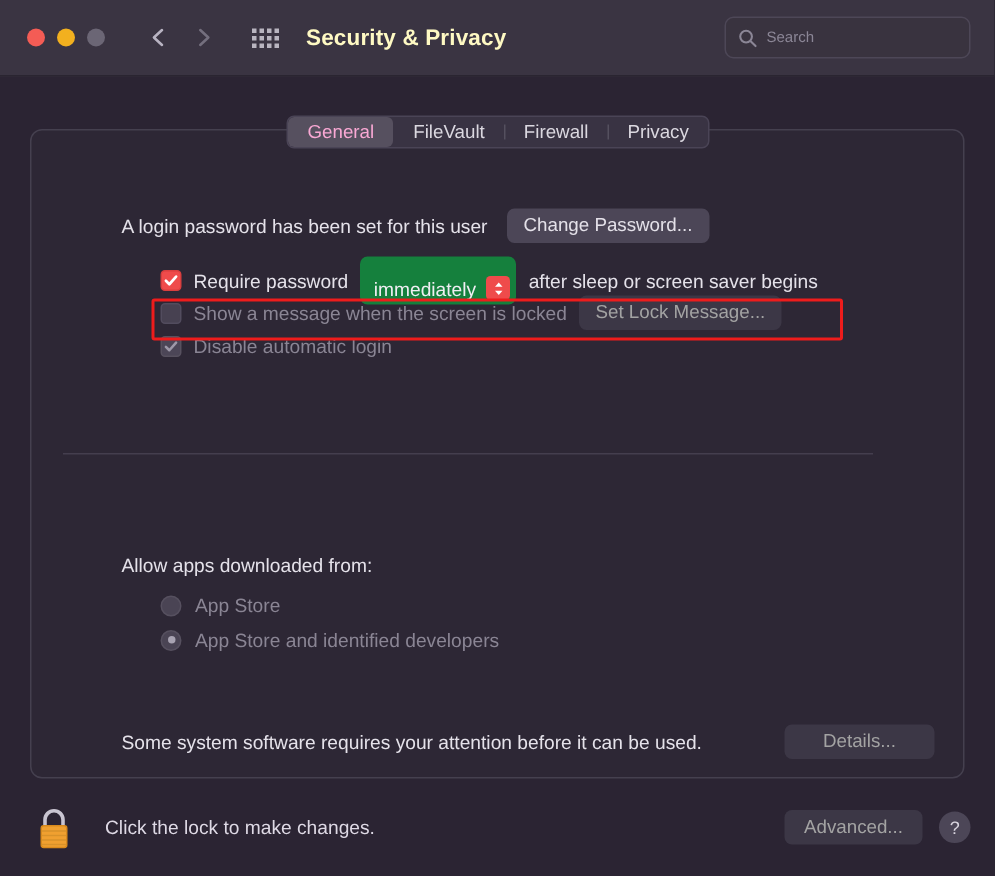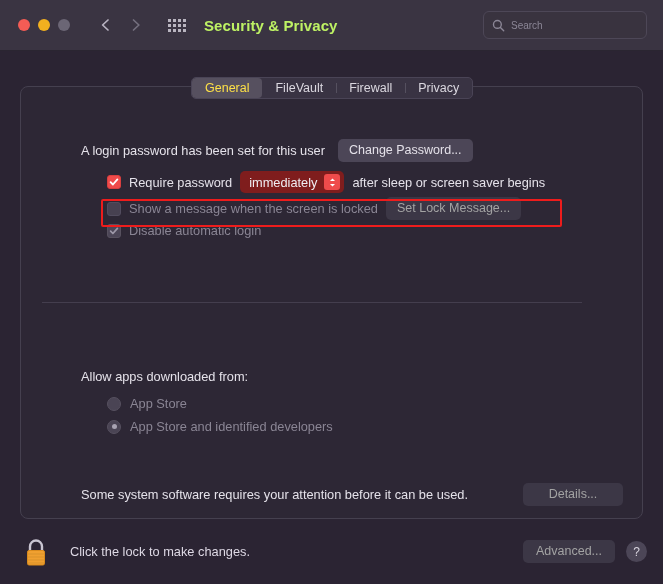--- a/index.html
+++ b/index.html
@@ -89,21 +89,21 @@
     display: block;
     width: 3px;
     height: 3px;
     background: #b9b5c0;
   }
 
   .win-title {
     margin-left: 16px;
     font-size: 15px;
     font-weight: bold;
-    color: #bef264;
+    color: #fef9c3;
     letter-spacing: 0.1px;
   }
 
   .search-box {
     position: absolute;
     right: 16px;
     top: 11px;
     width: 164px;
     height: 28px;
     border: 1px solid #4d4757;
@@ -171,21 +171,21 @@
     content: "";
     position: absolute;
     left: 0;
     top: 5px;
     bottom: 5px;
     width: 1px;
     background: #55505f;
   }
   .tab.active {
     background: #56505f;
-    color: #fde047;
+    color: #f9a8d4;
     border-radius: 4px;
   }
   .tab.active + .tab::before { background: transparent; }
 
   
   .row {
     position: absolute;
     display: flex;
     align-items: center;
   }
@@ -239,23 +239,23 @@
     cursor: default;
     white-space: nowrap;
   }
   .btn.disabled { color: #a3a3a3; background: #3c3746; }
 
   
   .popup {
     display: inline-flex;
     align-items: center;
     gap: 7px;
-    background: #7f1d1d;
+    background: #15803d;
     border-radius: 5px;
-    padding: 3px 4px 3px 9px;
+    padding: 13px 4px 3px 9px;
     font-size: 12.8px;
     color: #f0eef3;
     cursor: default;
     white-space: nowrap;
   }
   .popup .stepper {
     width: 16px;
     height: 16px;
     border-radius: 3px;
     background: #ef4b4b;

